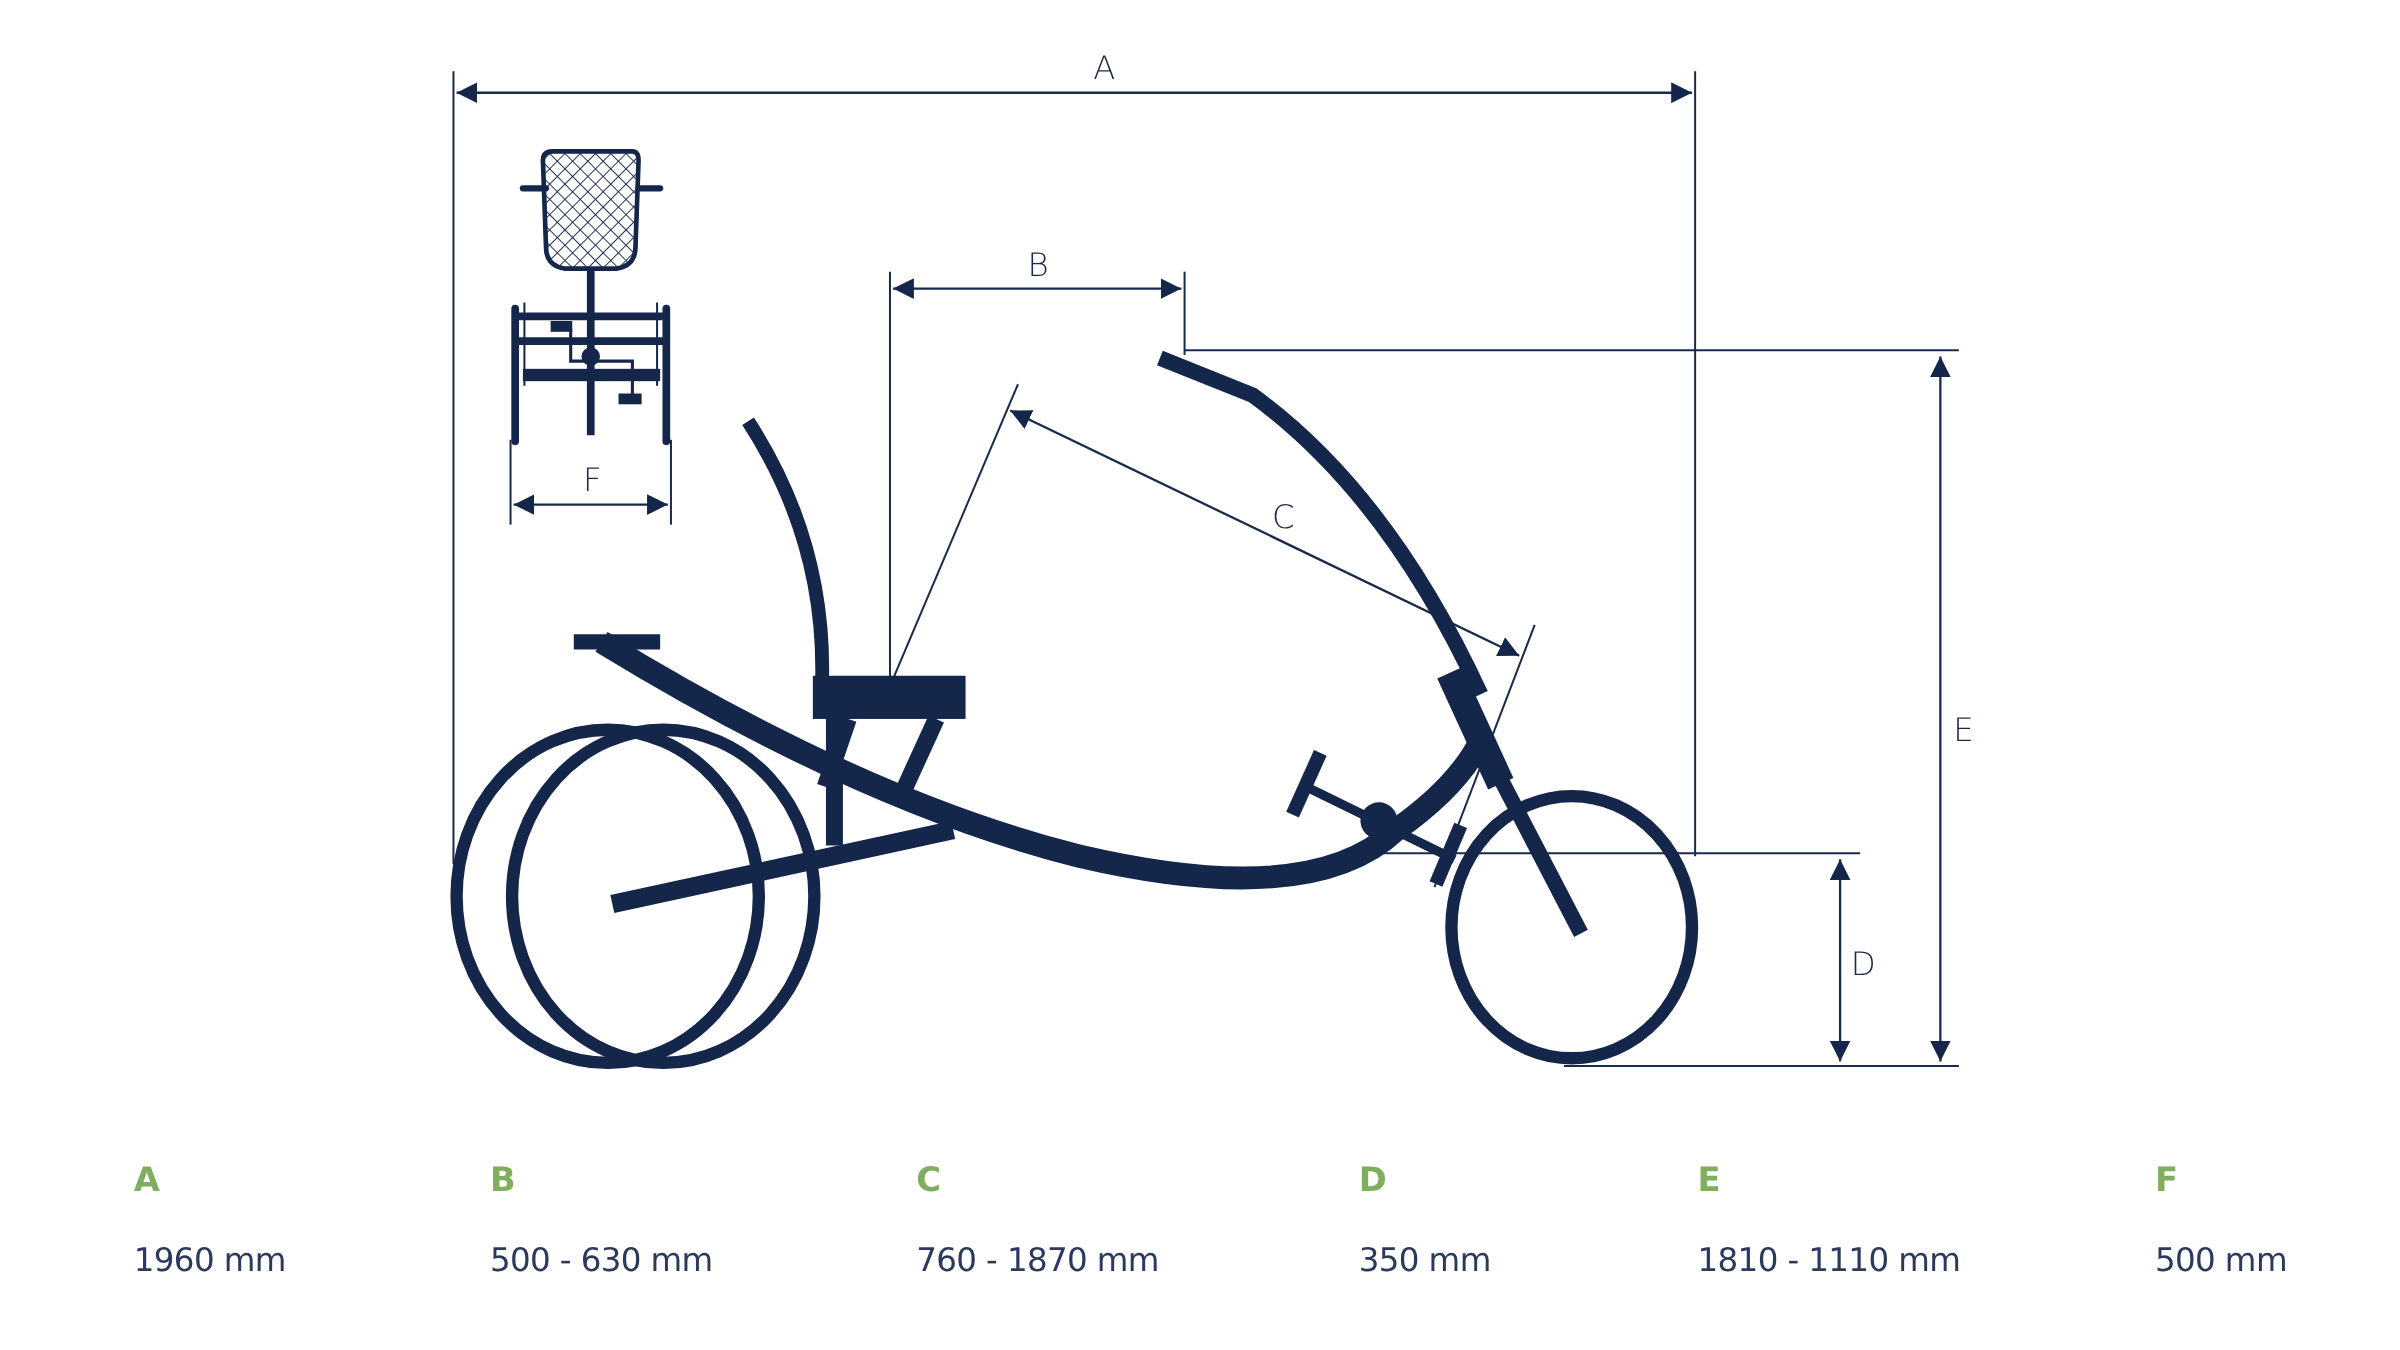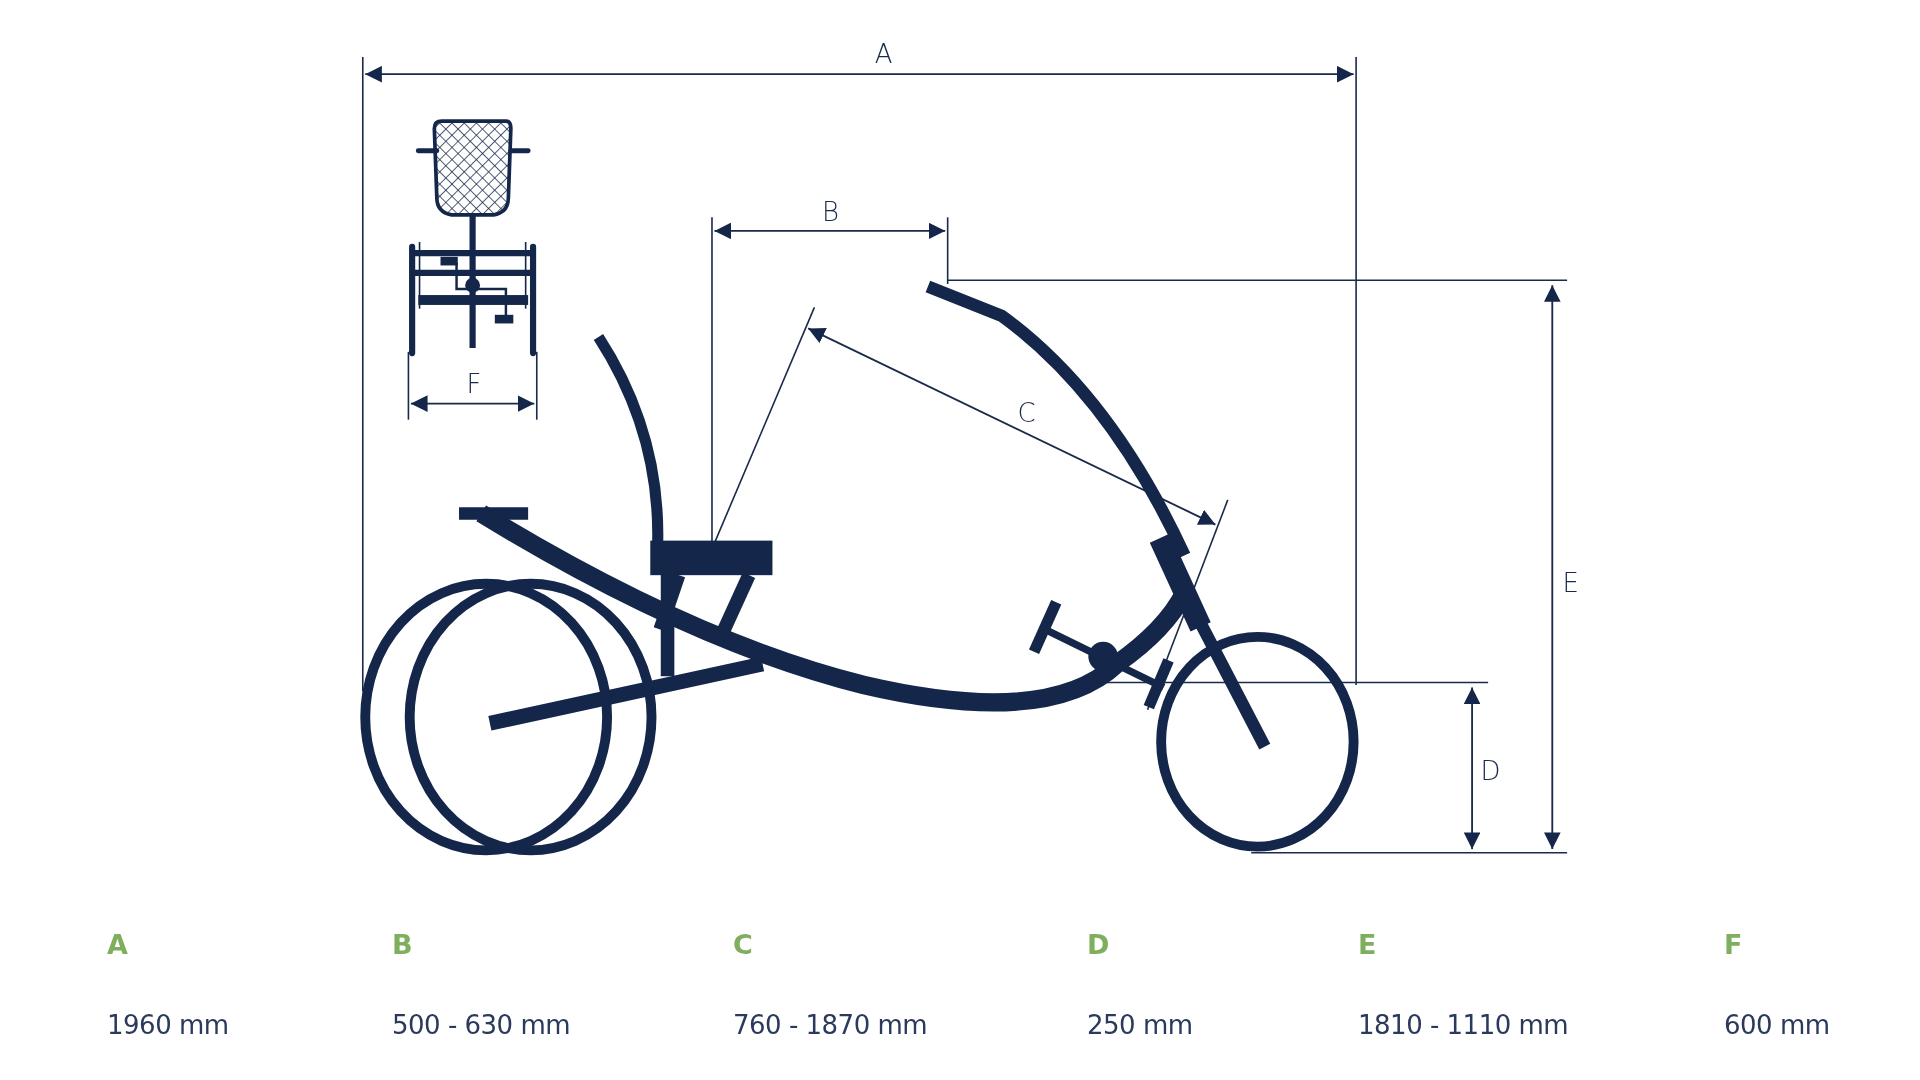--- a/index.html
+++ b/index.html
@@ -4,21 +4,21 @@
 <style>
   html, body { margin: 0; padding: 0; background: #ffffff; }
   body { width: 1920px; height: 1080px; overflow: hidden; position: relative;
          font-family: "DejaVu Sans", sans-serif; }
   #diagram { position: absolute; left: 0; top: 0; width: 1920px; height: 1080px; }
   .dimlabel { font-family: "DejaVu Sans", sans-serif; font-size: 21px; fill: #1a2a4a; font-weight: 300; }
   .legend { position: absolute; top: 926px; left: 0; width: 1920px; height: 120px; }
   .legend-item { position: absolute; top: 0; }
   .legend-letter { display: block; color: #7fae5e; font-size: 27px; font-weight: bold;
                    font-family: "DejaVu Sans", sans-serif; line-height: 38px; }
-  .legend-value { display: block; margin-top: 44px; color: #2b3a5c; font-size: 26px;
+  .legend-value { display: block; margin-top: 28px; color: #2b3a5c; font-size: 26px;
                   font-family: "DejaVu Sans", sans-serif; line-height: 34px; letter-spacing: -0.5px; }
 </style>
 </head>
 <body>
 
 <svg id="diagram" viewBox="0 0 1556 875" xmlns="http://www.w3.org/2000/svg">
   <defs>
     <pattern id="mesh" width="7" height="7" patternUnits="userSpaceOnUse" patternTransform="rotate(45)">
       <line x1="0" y1="0" x2="0" y2="7" stroke="#14264a" stroke-width="1.2"></line>
       <line x1="0" y1="0" x2="7" y2="0" stroke="#14264a" stroke-width="1.2"></line>
@@ -132,23 +132,23 @@
   <div class="legend-item" style="left:392px">
     <span class="legend-letter">B</span>
     <span class="legend-value">500 - 630 mm</span>
   </div>
   <div class="legend-item" style="left:733px">
     <span class="legend-letter">C</span>
     <span class="legend-value">760 - 1870 mm</span>
   </div>
   <div class="legend-item" style="left:1087px">
     <span class="legend-letter">D</span>
-    <span class="legend-value">250 mm</span>
+    <span class="legend-value">350 mm</span>
   </div>
   <div class="legend-item" style="left:1358px">
     <span class="legend-letter">E</span>
     <span class="legend-value">1810 - 1110 mm</span>
   </div>
   <div class="legend-item" style="left:1724px">
     <span class="legend-letter">F</span>
-    <span class="legend-value">600 mm</span>
+    <span class="legend-value">500 mm</span>
   </div>
 </div>
 
 </body></html>

